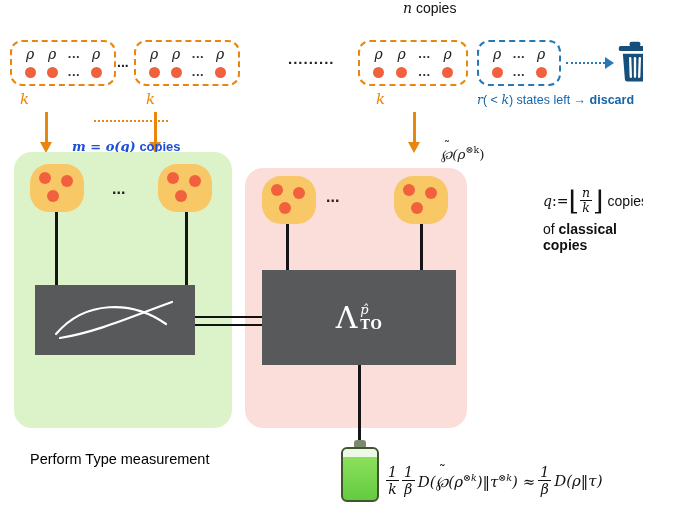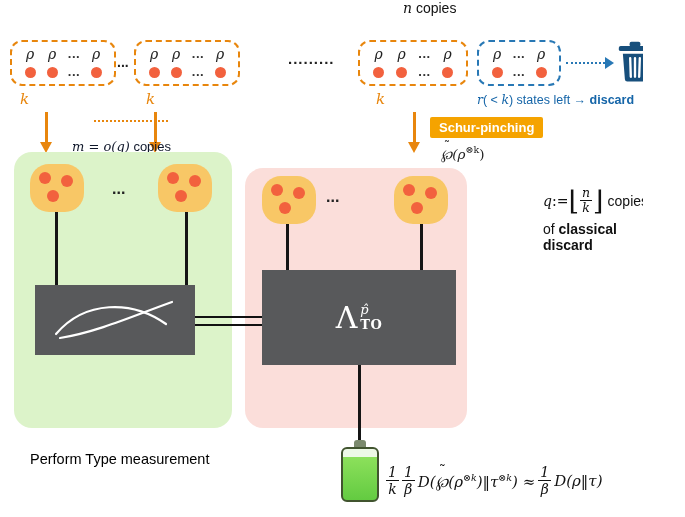--- a/index.html
+++ b/index.html
@@ -42,21 +42,21 @@
                        border-left:9px solid var(--blue-border); }
 
   .schur-badge { position:absolute; left:430px; top:117px; background:var(--schur-bg); color:#fff;
                  font-weight:bold; font-size:13px; padding:3px 9px; border-radius:2px; }
   .pinched { position:absolute; left:441px; top:144px; font-size:13.5px; color:#222;
              font-family:"DejaVu Serif", serif; }
   .pinched sup, .f-mid sup { font-size:9.5px; font-family:"DejaVu Serif", serif; }
   .pov { position:relative; display:inline-block; font-style:italic; }
   .pov .pov-t { position:absolute; top:-0.5em; left:0.22em; font-size:0.95em; font-style:normal; }
 
-  .m-label { position:absolute; left:72px; top:139px; font-size:13px; color:#0f172a; }
+  .m-label { position:absolute; left:72px; top:139px; font-size:13px; color:#1d4ed8;font-weight:bold; }
 
   
   .panel { position:absolute; border-radius:18px; }
   .panel.green { left:14px; top:152px; width:218px; height:276px; background:var(--green-panel); }
   .panel.pink  { left:245px; top:168px; width:222px; height:260px; background:var(--pink-panel); }
   .blob { position:absolute; width:54px; height:48px; background:var(--blob); border-radius:19px; }
   .blob .dot { position:absolute; width:12px; height:12px; }
   .blob .d1 { left:9px;  top:8px; }
   .blob .d2 { left:31px; top:11px; }
   .blob .d3 { left:17px; top:26px; }
@@ -188,21 +188,20 @@
   <div class="down-arrow" style="left:149px;">
       <div class="shaft"></div>
       <div class="head"></div>
     </div>
   <div class="orange-dotted"></div>
   <div class="down-arrow" style="left:408px;">
       <div class="shaft"></div>
       <div class="head"></div>
     </div>
 
-  <div class="schur-badge">Schur-pinching</div>
   <div class="pinched"><span class="pov"><span class="pov-t">˜</span><span>℘</span></span><span class="math">(ρ</span><sup>⊗k</sup><span>)</span></div>
 
   <div class="m-label"><span class="it">m = o(q)</span><span> copies</span></div>
 
   <div class="panel green"></div>
   <div class="blob" style="left:30px;top:164px;">
       <span class="dot d1"></span>
       <span class="dot d2"></span>
       <span class="dot d3"></span>
     </div>
@@ -275,17 +274,17 @@
     <span class="it">q</span>
       <span style="font-style:normal;"> := </span>
       <span class="floor">⌊</span>
       <span class="frac small-frac">
         <span class="num it">n</span>
         <span class="den it">k</span>
       </span>
       <span class="floor">⌋</span>
       <span class="txt">copies</span>
   </div>
-  <div class="q-def2"><span>of </span><b>classical discard</b></div>
+  <div class="q-def2"><span>of </span><b>classical copies</b></div>
 
   <div class="perform">Perform Type measurement</div>
 
 </div>
 
 </body></html>

